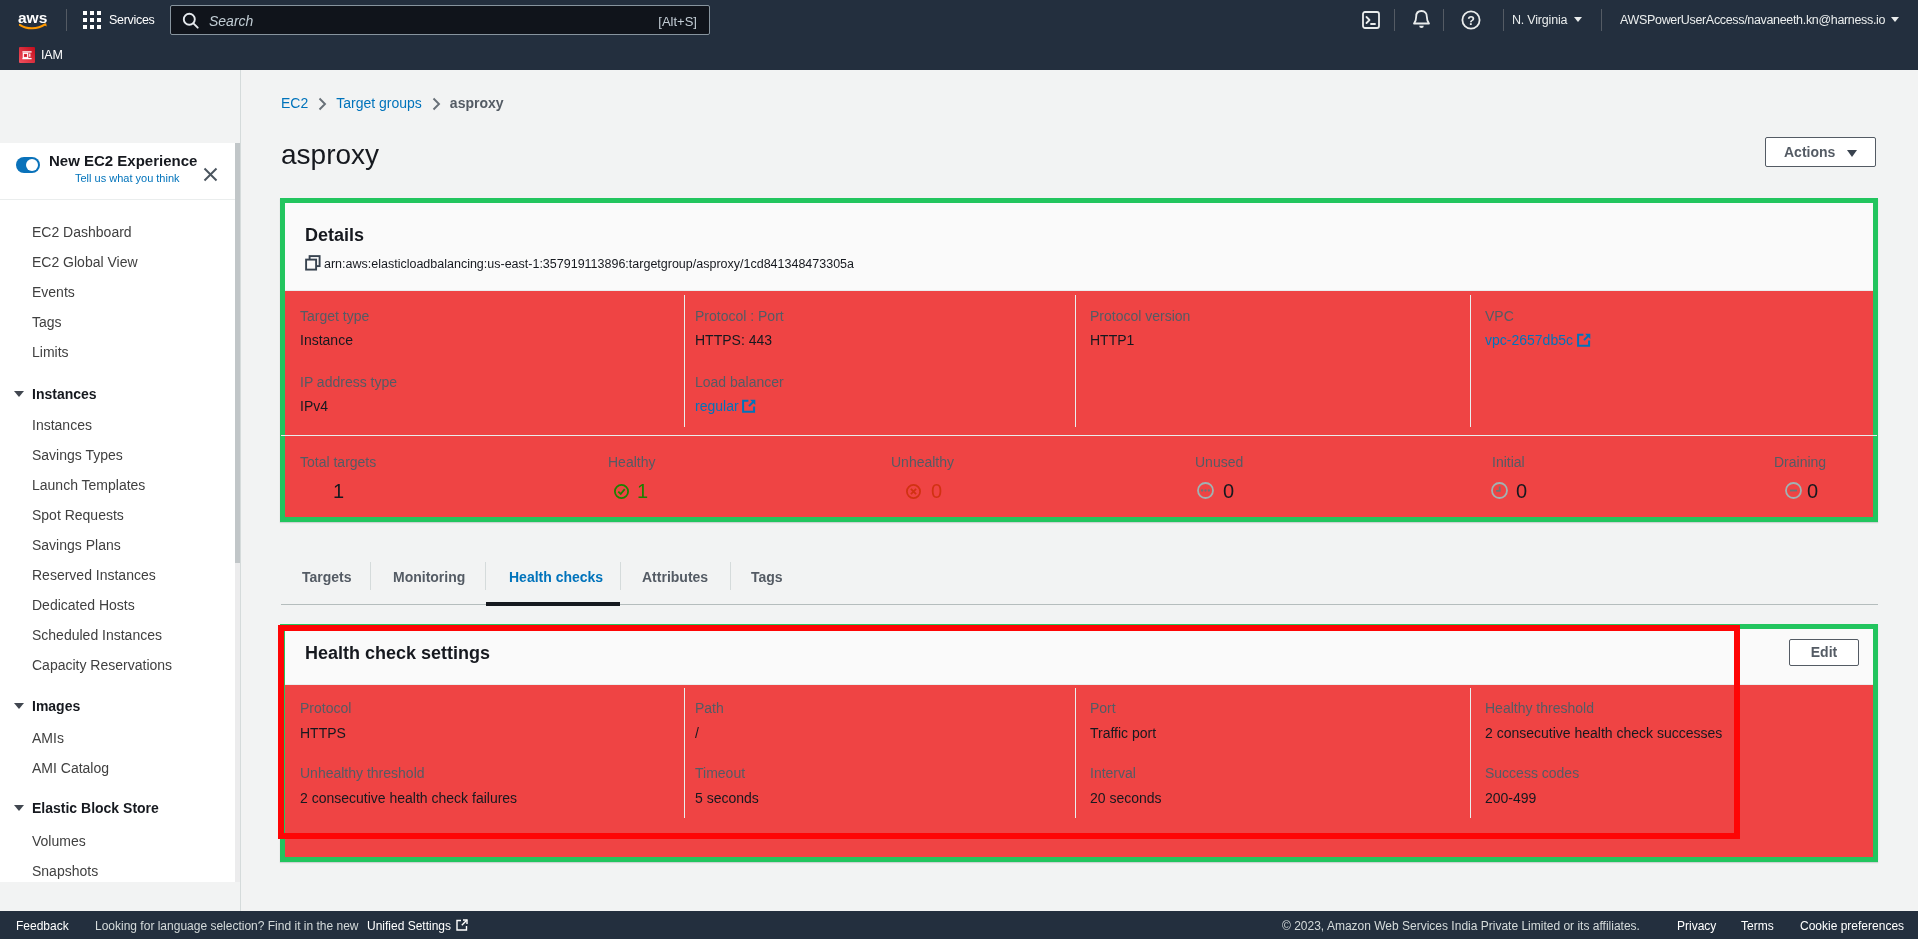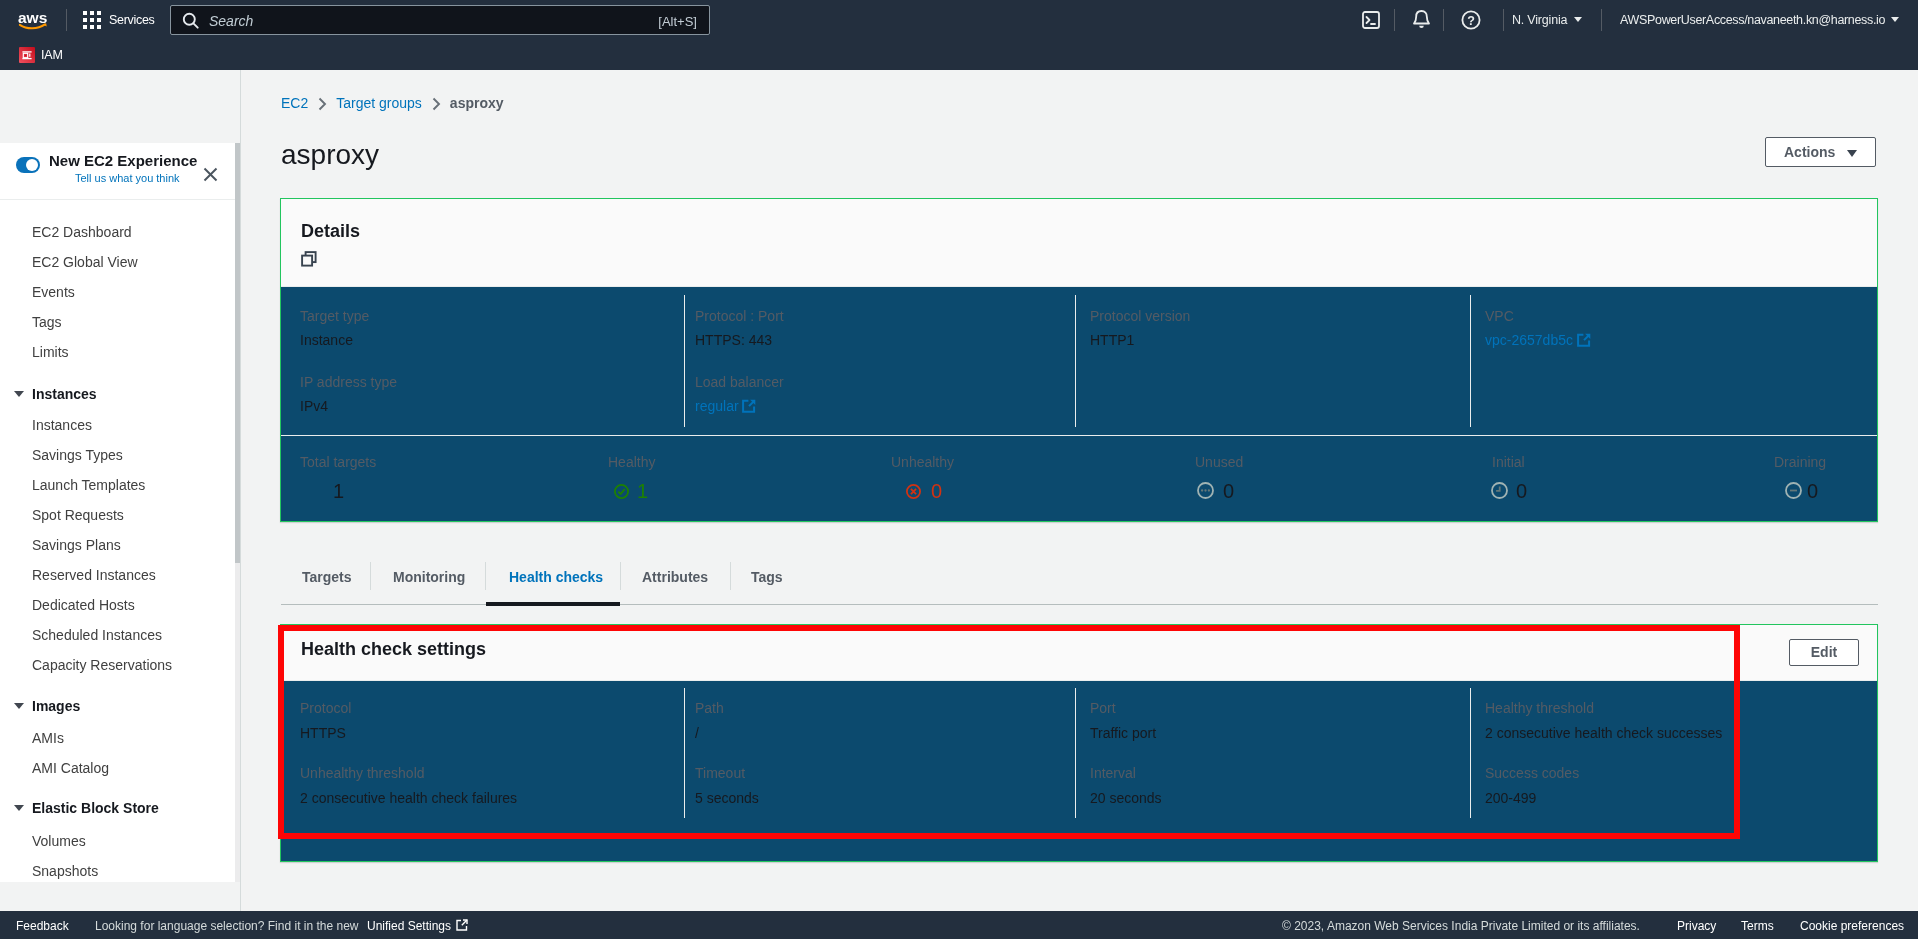--- a/index.html
+++ b/index.html
@@ -28,21 +28,21 @@
 .navitem { position:absolute; left:32px; font-size:14px; color:#404040; line-height:20px; white-space:nowrap; }
 .navhdr { position:absolute; left:32px; font-size:14px; font-weight:bold; color:#16191f; line-height:20px; white-space:nowrap; }
 .tri { position:absolute; left:14px; width:0; height:0; border-left:5px solid transparent; border-right:5px solid transparent; border-top:6px solid #414750; }
 
 #crumbs { position:absolute; left:281px; top:95px; font-size:14px; color:#545b64; }
 #crumbs a { color:#0073bb; text-decoration:none; }
 #title { position:absolute; left:281px; top:139px; font-size:28px; color:#16191f; }
 .btn { position:absolute; background:#fff; border:1px solid #545b64; border-radius:2px; font-size:14px; font-weight:bold; color:#545b64; text-align:center; }
 #actionsbtn { left:1765px; top:137px; width:111px; height:30px; line-height:28px; }
 #editbtn { left:1789px; top:639px; width:70px; height:27px; line-height:25px; }
-.card { position:absolute; left:280px; width:1598px; background:#0c4a6e; border:1px solid #22c55e; box-shadow:0 1px 1px 0 rgba(0,28,36,.15); }
+.card { position:absolute; left:280px; width:1598px; background:#ef4444; border:5px solid #22c55e; box-shadow:0 1px 1px 0 rgba(0,28,36,.15); }
 .cardhdr { position:absolute; left:0; top:0; width:100%; background:#fafafa; border-bottom:1px solid #eaeded; }
 .ctitle { position:absolute; left:20px; font-size:18px; font-weight:bold; color:#16191f; }
 .lbl { position:absolute; font-size:14px; color:#545b64; line-height:20px; white-space:nowrap; }
 .val { position:absolute; font-size:14px; color:#16191f; line-height:20px; white-space:nowrap; }
 .val a, a.val { color:#0073bb; text-decoration:none; }
 .gline { position:absolute; background:#eaeded; }
 #detcard { top:198px; height:324px; }
 #hccard { top:624px; height:238px; }
 #tabline { position:absolute; left:281px; top:604px; width:1597px; height:1px; background:#b5bdbd; }
 #tabsel { position:absolute; left:486px; top:602px; width:134px; height:4px; background:#16191f; }
@@ -176,20 +176,21 @@
 <div id="title">asproxy</div>
 <div class="btn" id="actionsbtn">Actions&nbsp;&nbsp;&nbsp;<span class="caret" style="border-top-color:#39424e;border-left-width:5.5px;border-right-width:5.5px;border-top-width:7px;vertical-align:0.5px"></span></div>
 
 <div class="card" id="detcard">
   <div class="cardhdr" style="height:88px">
     <div class="ctitle" style="top:22px">Details</div>
     <svg class="abs" style="left:20px;top:51.5px" width="16" height="16" viewBox="0 0 16 16">
       <rect x="4.6" y="1.1" width="10" height="10" stroke="#38434f" stroke-width="1.9" fill="none"></rect>
       <rect x="1.1" y="4.6" width="10" height="10" stroke="#38434f" stroke-width="1.9" fill="#fafafa"></rect>
     </svg>
+    <div class="val" style="left:39px;top:51px;font-size:12.5px">arn:aws:elasticloadbalancing:us-east-1:357919113896:targetgroup/asproxy/1cd841348473305a</div>
   </div>
 </div>
 <div class="gline" style="left:684px;top:295px;width:1px;height:132px"></div>
 <div class="gline" style="left:1075px;top:295px;width:1px;height:132px"></div>
 <div class="gline" style="left:1470px;top:295px;width:1px;height:132px"></div>
 <div class="lbl" style="left:300px;top:306px">Target type</div>
 <div class="val" style="left:300px;top:330px">Instance</div>
 <div class="lbl" style="left:300px;top:372px">IP address type</div>
 <div class="val" style="left:300px;top:396px">IPv4</div>
 <div class="lbl" style="left:695px;top:306px">Protocol : Port</div>

